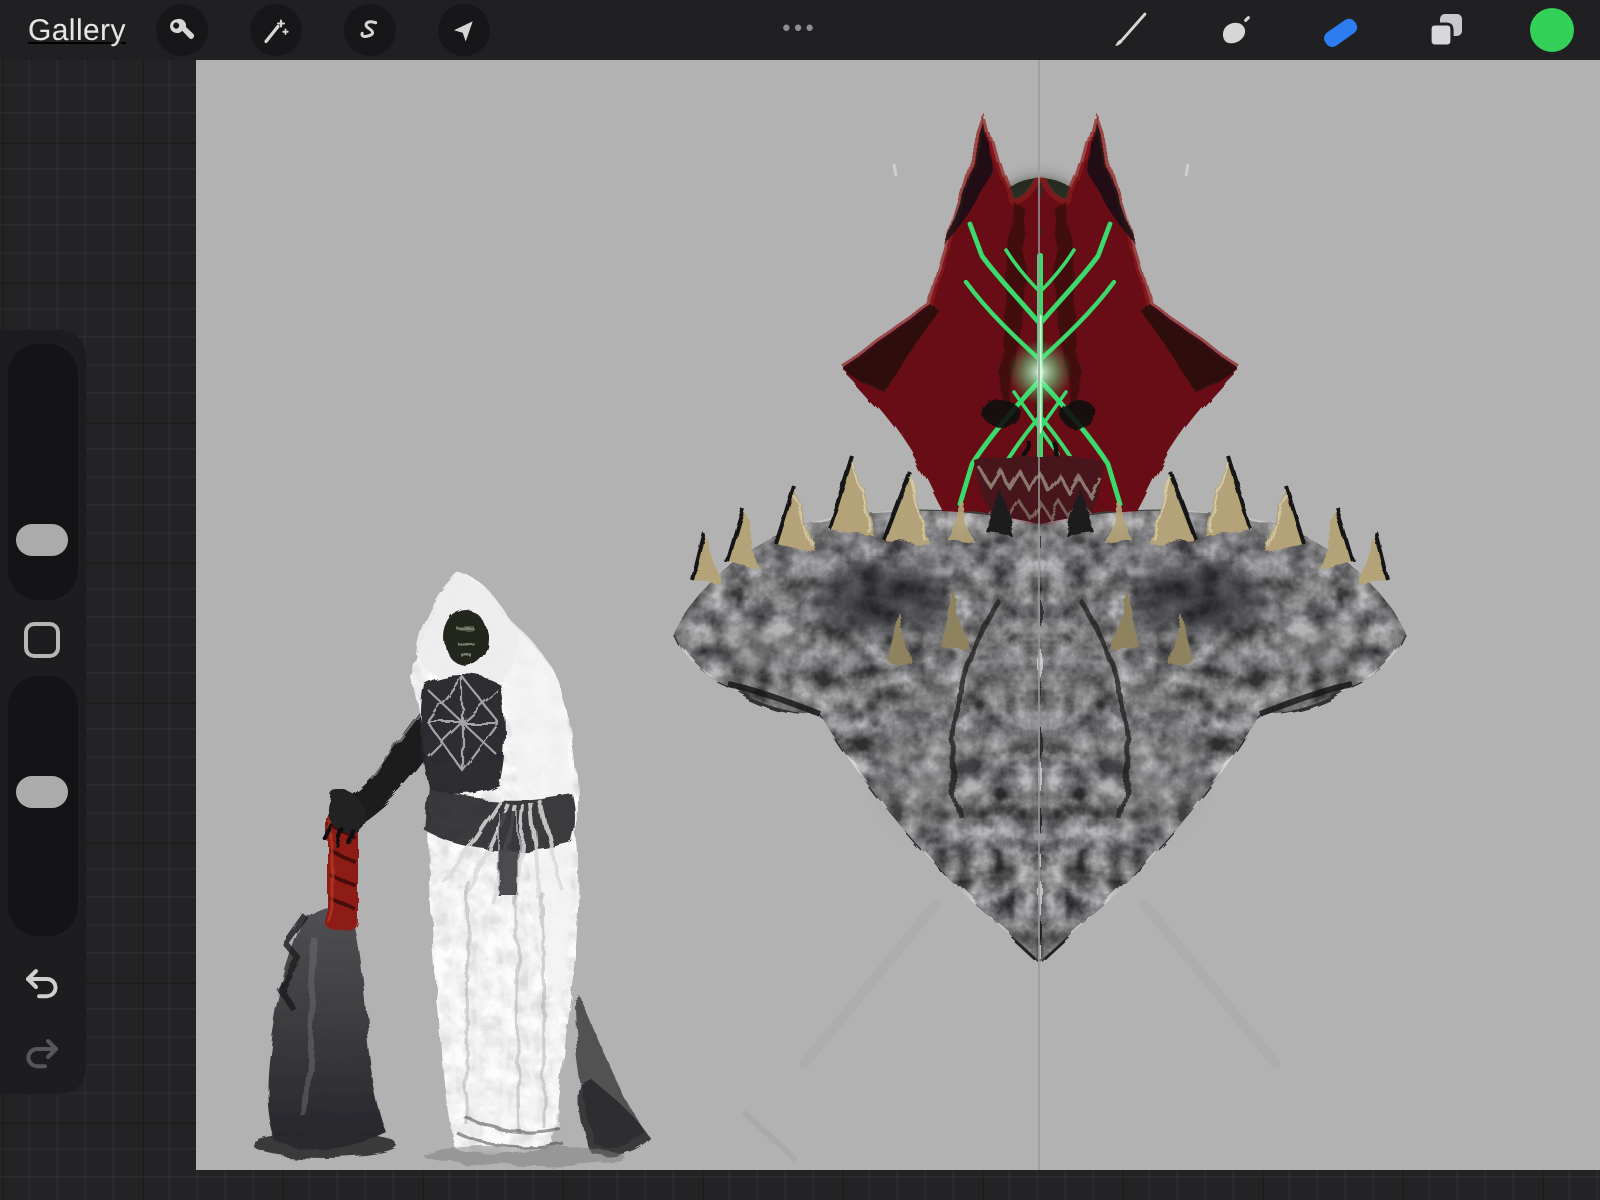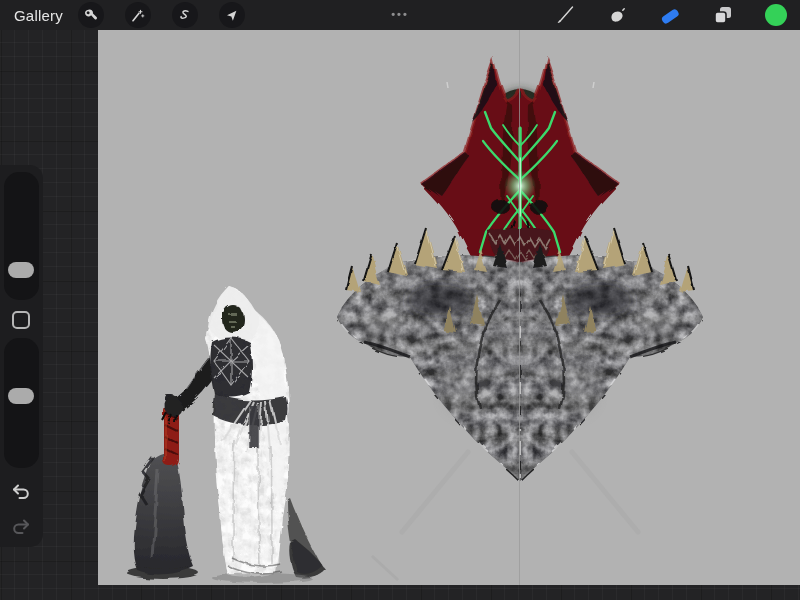--- a/index.html
+++ b/index.html
@@ -9,21 +9,21 @@
     background-color:#232325;
     background-image:
       linear-gradient(rgba(255,255,255,.03) 1px, transparent 1px),
       linear-gradient(90deg, rgba(255,255,255,.03) 1px, transparent 1px),
       linear-gradient(rgba(0,0,0,.18) 2px, transparent 2px),
       linear-gradient(90deg, rgba(0,0,0,.18) 2px, transparent 2px);
     background-size:14px 14px,14px 14px,70px 70px,70px 70px;
   }
   
   .topbar{position:absolute;top:0;left:0;width:800px;height:30px;background:#202022;
-    display:flex;align-items:center;z-index:20;}
+    display:flex;align-items:center;z-index:20;text-decoration:underline;}
   .gallery{color:#e6e6e6;font-size:15px;margin-left:14px;letter-spacing:.2px;}
   .tool-circle{width:26px;height:26px;border-radius:50%;background:#17171a;
     display:flex;align-items:center;justify-content:center;flex:0 0 auto;}
   .tc-first{margin-left:15px;} .tc-next{margin-left:21px;}
   .dots{position:absolute;left:50%;top:50%;transform:translate(-50%,-55%);
     color:#8e8e90;font-size:11px;letter-spacing:2px;font-weight:bold;}
   .right-tools{margin-left:auto;display:flex;align-items:center;gap:30px;margin-right:12px;}
   .rt{display:flex;align-items:center;justify-content:center;}
   
   .sidebar{position:absolute;left:0;top:165px;width:43px;height:382px;background:#1d1d1f;

